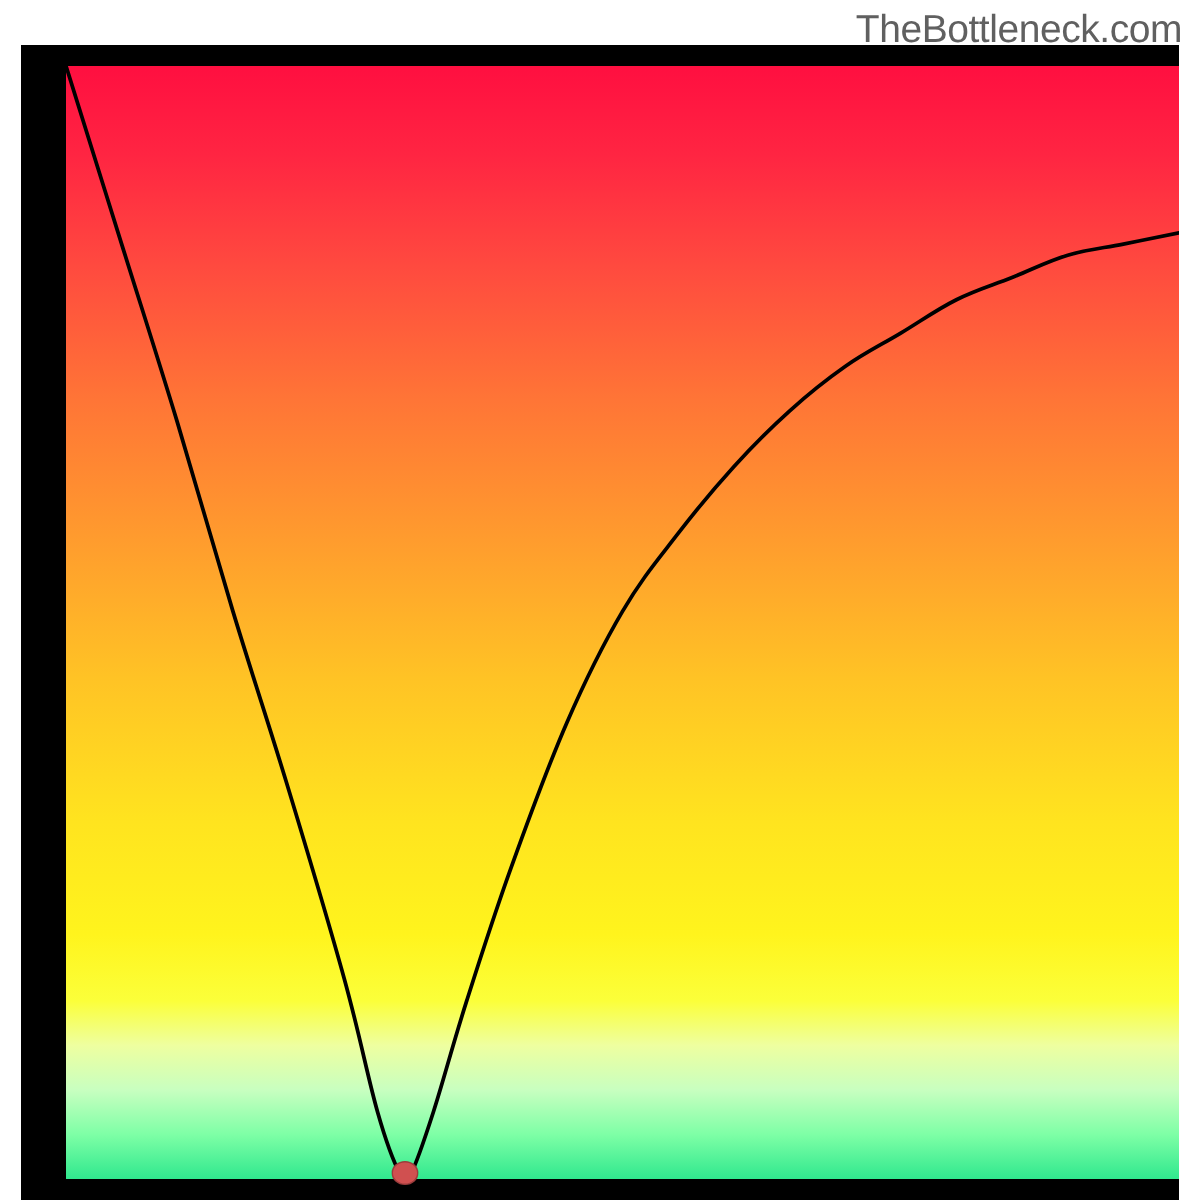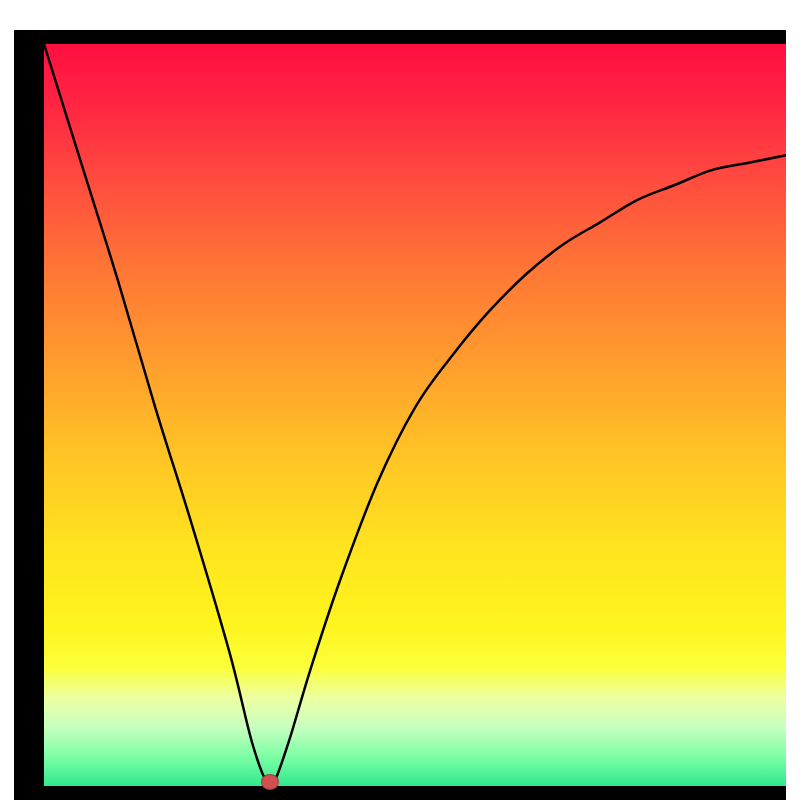--- a/index.html
+++ b/index.html
@@ -70,20 +70,21 @@
     border: 1px solid rgba(0,0,0,0.25);
     transform: translate(-50%, -50%);
     z-index: 10;
   }
 </style>
 </head>
 <body>
 
 <div class="container">
 
+  <div class="watermark">TheBottleneck.com</div>
 
   <div class="frame"></div>
 
   <div class="plot-wrap">
 
     <svg class="gradient" viewBox="0 0 742 742" preserveAspectRatio="none">
       <defs>
         <linearGradient id="bg-grad" x1="0" y1="0" x2="0" y2="1">
             <stop offset="0.00%" stop-color="#ff0f40"></stop>
             <stop offset="8.00%" stop-color="#ff2542"></stop>

